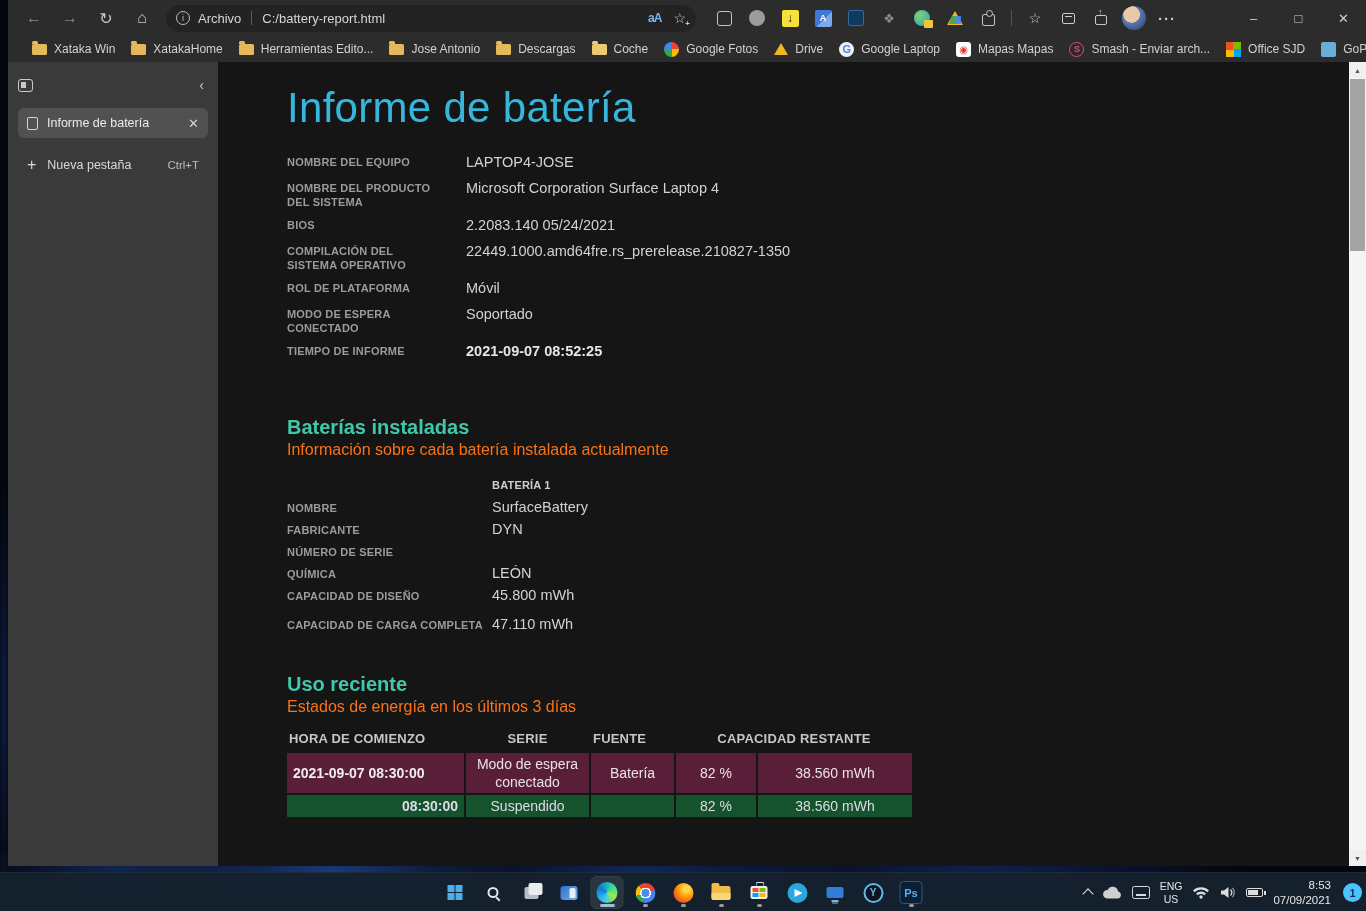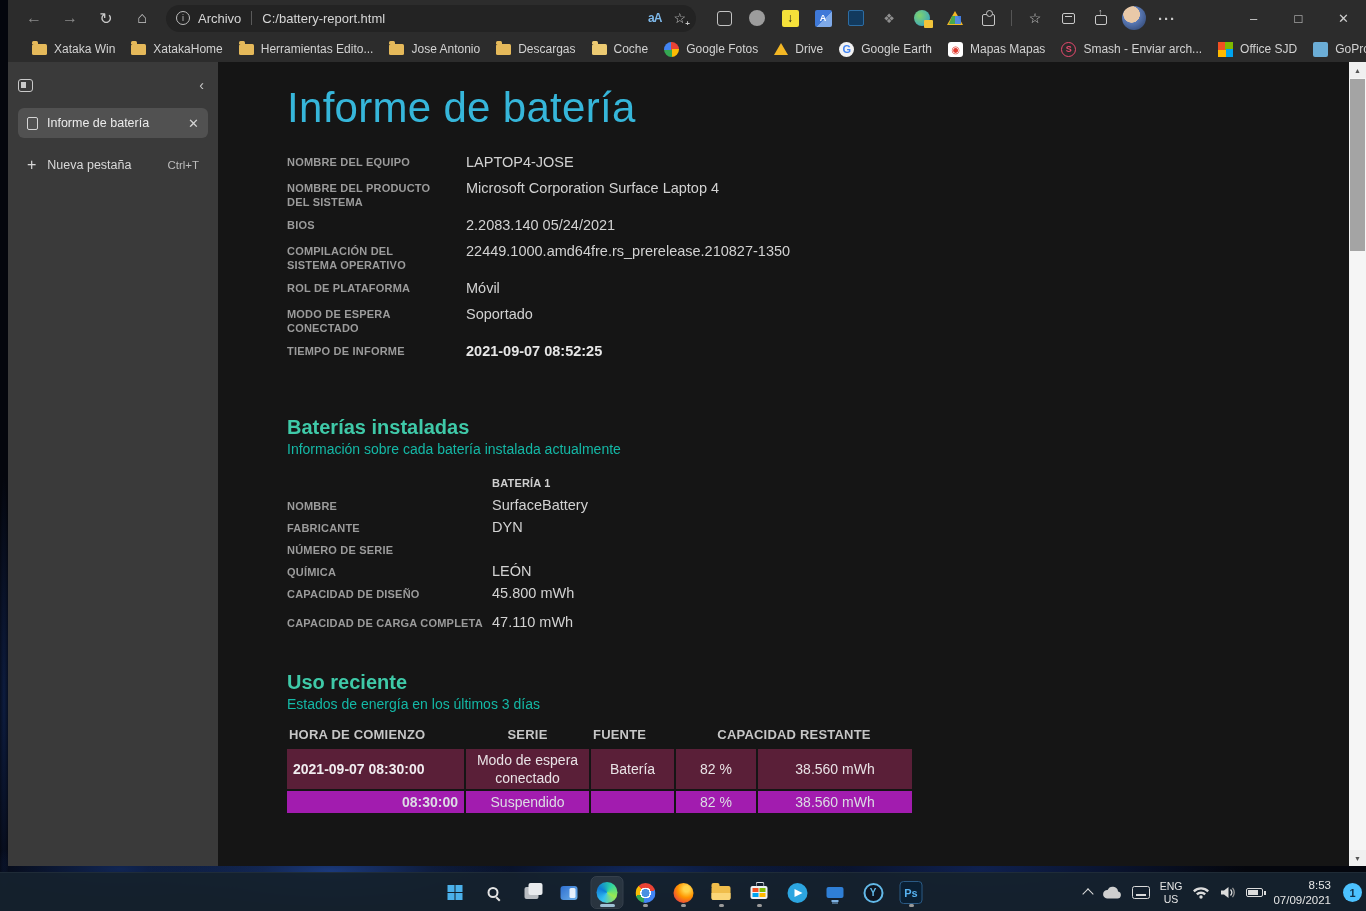--- a/index.html
+++ b/index.html
@@ -87,34 +87,34 @@
   .page { flex:1; background:#151515; padding:22px 0 0 69px; overflow:hidden; color:#d2d2d2; }
   .h1 { font-size:42px; line-height:1.15; font-weight:400; color:#36b6da; letter-spacing:.3px; }
   .infotable { margin-top:20px; }
   .irow { display:flex; margin-bottom:5px; }
   .ilabel { width:150px; margin-right:29px; font-size:11px; font-weight:bold; color:#9b9b9b; line-height:1.35; padding-top:3px; flex:none; letter-spacing:.2px; }
   .ival { font-size:14.5px; color:#d2d2d2; line-height:1.4; }
   .ival.strong { font-weight:bold; color:#e6e6e6; }
   .section { margin-top:54px; }
   .section.s2 { margin-top:40px; }
   .h2 { font-size:20px; font-weight:bold; color:#3fc9a8; }
-  .sub { margin-top:2px; font-size:14px; color:#14b8a6; }
+  .sub { margin-top:2px; font-size:16px; color:#f97316; }
   .battable { margin-top:18px; }
   .brow { display:flex; margin-bottom:5px; }
   .blabel { width:205px; font-size:11px; font-weight:bold; color:#9b9b9b; padding-top:3px; flex:none; letter-spacing:.2px; }
   .bval { font-size:14.5px; color:#d2d2d2; min-height:17px; }
   .bhead { font-size:11px; font-weight:bold; color:#cfcfcf; padding-top:2px; letter-spacing:.2px; }
   .gaprow { margin-top:12px; }
 
   .usetable { margin-top:12px; width:617px; display:grid; grid-template-columns:177px 123px 83px 80px 154px; gap:2px; background:transparent; font-size:14px; }
   .uh { font-size:13px; font-weight:bold; color:#c6c6c6; padding:3px 2px 5px; letter-spacing:.2px; }
   .uh.c { text-align:center; } .uh.span2 { grid-column:4 / 6; text-align:center; }
   .ucell { display:flex; align-items:center; justify-content:center; text-align:center; line-height:1.3; padding:2px 6px; }
   .r1 { background:#5a1f38; color:#e8e2e5; min-height:40px; }
-  .r2 { background:#a21caf; color:#dcdce4; min-height:22px; }
+  .r2 { background:#14532d; color:#dcdce4; min-height:22px; }
   .ucell.left { justify-content:flex-start; font-weight:bold; color:#f0ecef; }
   .ucell.right { justify-content:flex-end; font-weight:bold; }
 
   .scrollbar { width:17px; background:#f5f5f5; flex:none; display:flex; flex-direction:column; }
   .sarrow { height:16px; display:flex; align-items:center; justify-content:center; color:#555; font-size:7px; background:#f0f0f0; }
   .thumb { height:172px; background:#a4a4a4; margin:1px 1px 0; }
   .strack { flex:1; }
 
   
   .taskbar { position:absolute; left:0; top:872px; width:1366px; height:39px; background:rgba(21,33,46,.96); border-top:1px solid rgba(255,255,255,.05); }
@@ -257,21 +257,21 @@
     <div class="bm">
         <span class="bi bi-photos"></span>
         <span>Google Fotos</span>
       </div>
     <div class="bm">
         <span class="bi bi-drive"></span>
         <span>Drive</span>
       </div>
     <div class="bm">
         <span class="bi bi-earth">G</span>
-        <span>Google Earth</span>
+        <span>Google Laptop</span>
       </div>
     <div class="bm">
         <span class="bi bi-baidu">◉</span>
         <span>Mapas Mapas</span>
       </div>
     <div class="bm">
         <span class="bi bi-smash">S</span>
         <span>Smash - Enviar arch...</span>
       </div>
     <div class="bm">

